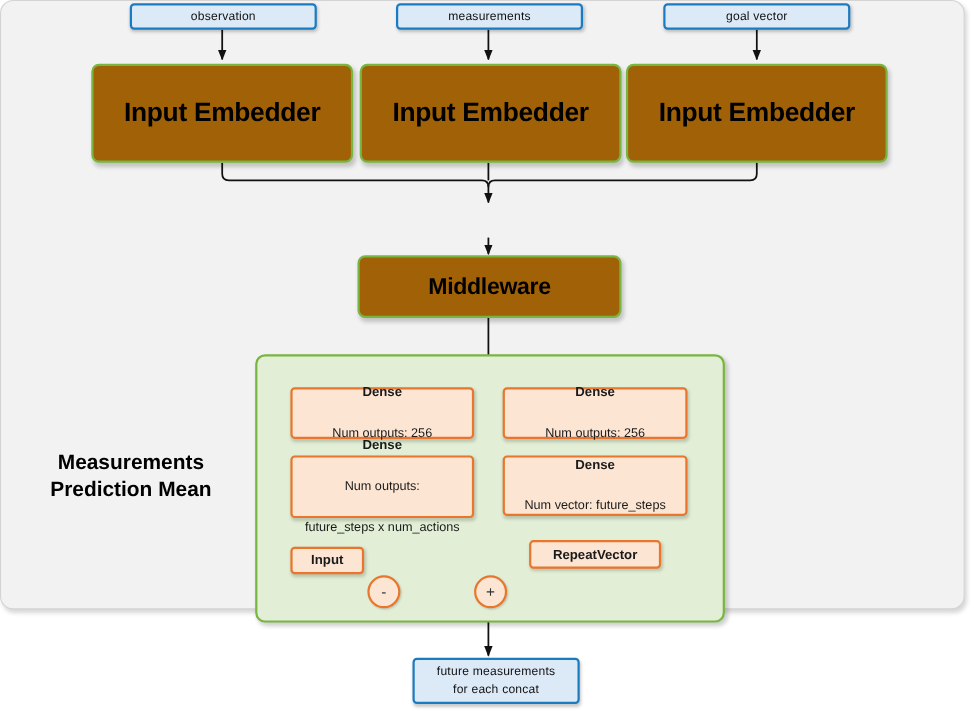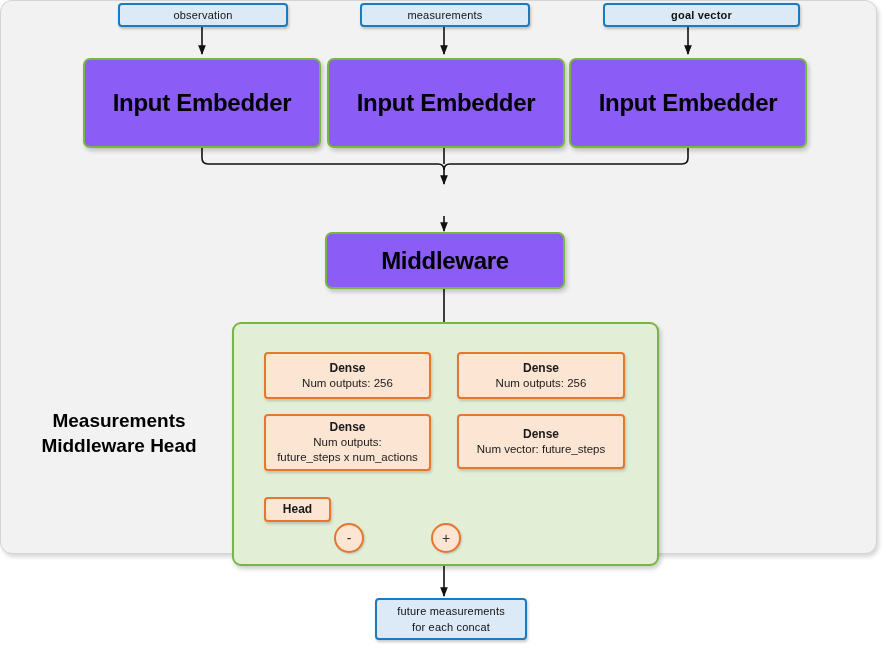--- a/index.html
+++ b/index.html
@@ -25,42 +25,43 @@
 
   
   .io-box{
     background:#dce9f7;border:2px solid #1b7bc1;border-radius:4px;
     color:#111;font-size:11px;letter-spacing:.2px;line-height:14px;
     box-shadow:1px 2px 3px rgba(0,0,0,.22);
   }
 
   
   .green-box{
-    background:#8b5cf6;border:2px solid #78b642;border-radius:7px;
+    background:#a16207;border:2px solid #78b642;border-radius:7px;
     color:#000;box-shadow:2px 3px 4px rgba(0,0,0,.2);
   }
   .embedder{font-size:24px;font-weight:bold;letter-spacing:-.3px;}
-  .middleware{font-size:24px;font-weight:bold;letter-spacing:-.3px;}
+  .middleware{font-size:21px;font-weight:bold;letter-spacing:-.3px;}
 
   
   .head-panel{
     background:#e2eed5;border:2px solid #78b642;border-radius:9px;
     box-shadow:2px 3px 4px rgba(0,0,0,.2);
   }
   .head-label{
     position:absolute;left:14px;top:408px;width:210px;
     text-align:center;font-size:19px;font-weight:bold;color:#000;
     line-height:25px;
   }
 
   
   .orange-box{
     background:#fce5d3;border:2px solid #e8762c;border-radius:4px;
     color:#1a1a1a;font-size:11.5px;line-height:15px;
     box-shadow:1px 2px 3px rgba(0,0,0,.18);
+    gap:23px;
   }
   .orange-box .ttl{font-weight:bold;font-size:12px;}
 
   
   .ellipse{
     position:absolute;background:#fde3d1;border:2px solid #e8762c;
     border-radius:50%;display:flex;align-items:center;justify-content:center;
     font-size:11px;color:#111;box-shadow:1px 2px 3px rgba(0,0,0,.18);
   }
   
@@ -131,21 +132,21 @@
       <path d="M444,549 L444,596" marker-end="url(#arrow)"></path>
     </g>
   </svg>
 
   <div class="box io-box" style="left:118px;top:3px;width:170px;height:24px;">
     <span>observation</span>
   </div>
   <div class="box io-box" style="left:360px;top:3px;width:170px;height:24px;">
     <span>measurements</span>
   </div>
-  <div class="box io-box" style="left:603px;top:3px;width:197px;height:24px;font-weight:bold;">
+  <div class="box io-box" style="left:603px;top:3px;width:170px;height:24px;">
     <span>goal vector</span>
   </div>
 
   <div class="box green-box embedder" style="left:83px;top:58px;width:238px;height:90px;">
     <span>Input Embedder</span>
   </div>
   <div class="box green-box embedder" style="left:327px;top:58px;width:238px;height:90px;">
     <span>Input Embedder</span>
   </div>
   <div class="box green-box embedder" style="left:569px;top:58px;width:238px;height:90px;">
@@ -154,48 +155,51 @@
 
 
   <div class="box green-box middleware" style="left:325px;top:232px;width:240px;height:57px;">
     <span>Middleware</span>
   </div>
 
   <div class="head-panel" style="position:absolute;left:232px;top:322px;width:423px;height:240px;"></div>
 
   <div class="head-label">
     <div>Measurements</div>
-    <div>Middleware Head</div>
+    <div>Prediction Mean</div>
   </div>
 
   <div class="box orange-box" style="left:264px;top:352px;width:167px;height:47px;">
     <span class="ttl">Dense</span>
     <span>Num outputs: 256</span>
   </div>
 
   <div class="box orange-box" style="left:264px;top:414px;width:167px;height:57px;">
     <span class="ttl">Dense</span>
     <span>Num outputs:</span>
     <span>future_steps x num_actions</span>
   </div>
 
   <div class="box orange-box" style="left:264px;top:497px;width:67px;height:25px;">
-    <span class="ttl">Head</span>
+    <span class="ttl">Input</span>
   </div>
 
   <div class="box orange-box" style="left:457px;top:352px;width:168px;height:47px;">
     <span class="ttl">Dense</span>
     <span>Num outputs: 256</span>
   </div>
 
   <div class="box orange-box" style="left:457px;top:414px;width:168px;height:55px;">
     <span class="ttl">Dense</span>
     <span>Num vector: future_steps</span>
   </div>
 
+  <div class="box orange-box" style="left:481px;top:491px;width:120px;height:26px;">
+    <span class="ttl">RepeatVector</span>
+  </div>
 
   <div class="op-circle" style="left:334px;top:523px;">
     <span>-</span>
   </div>
   <div class="op-circle" style="left:431px;top:523px;">
     <span>+</span>
   </div>
 
   <div class="box io-box" style="left:375px;top:598px;width:152px;height:42px;line-height:16px;">
     <span>future measurements</span>

